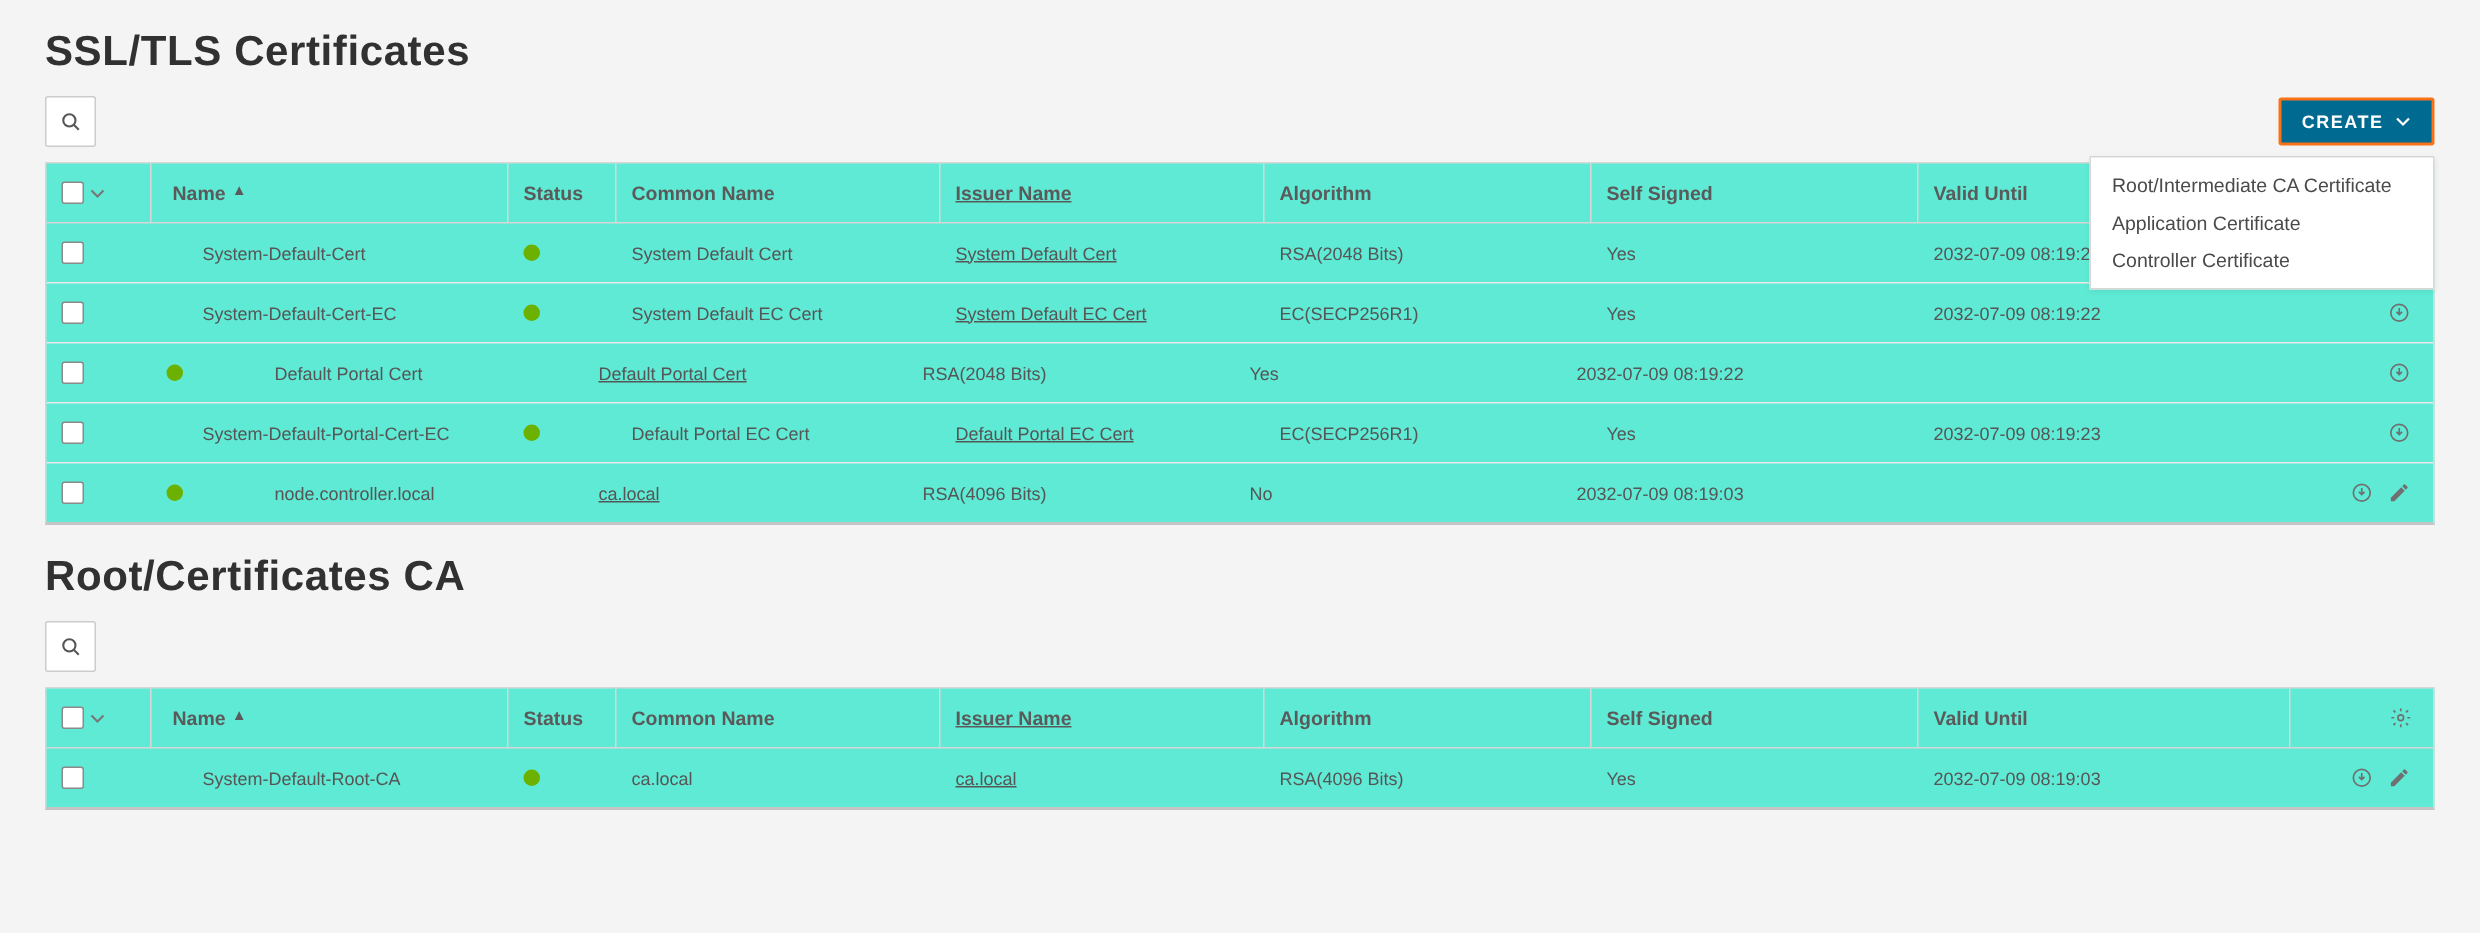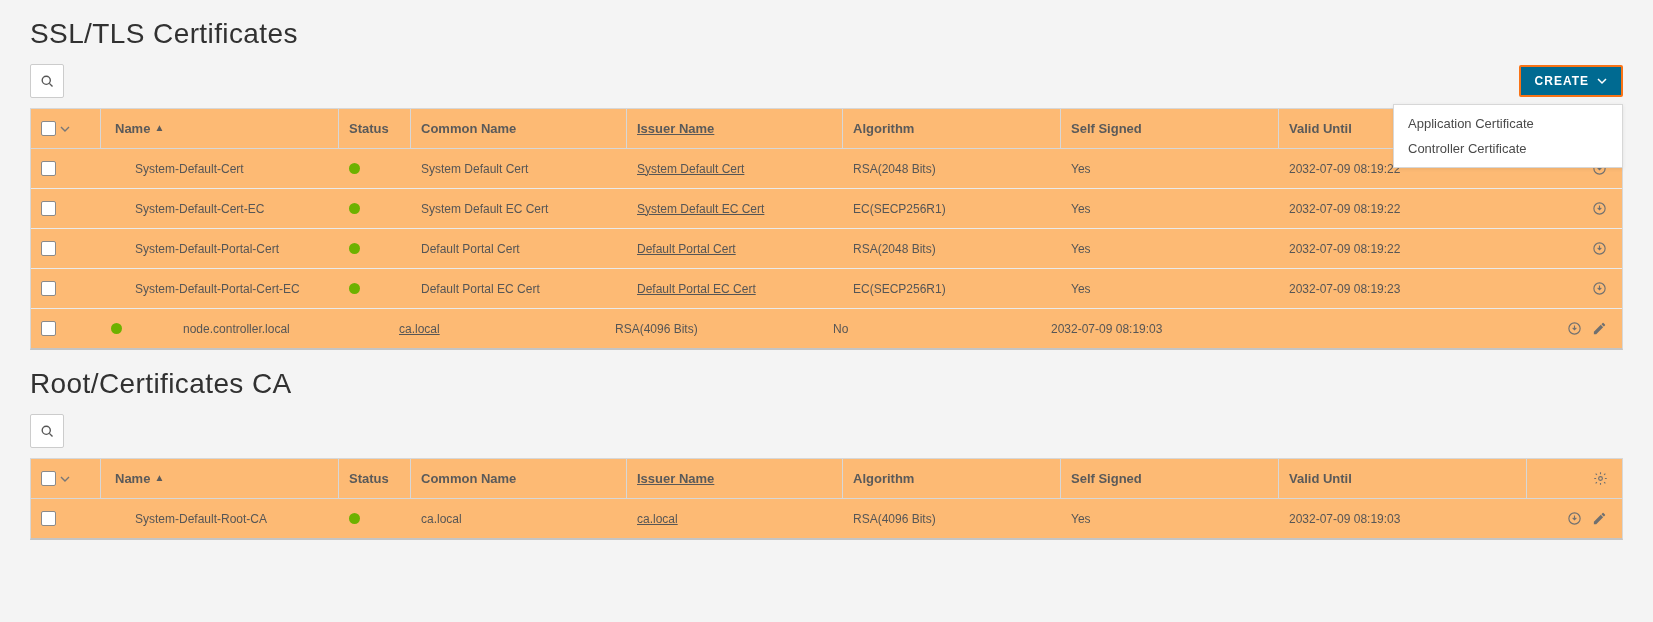--- a/index.html
+++ b/index.html
@@ -8,21 +8,21 @@
     background: #f4f4f4;
     color: #565656;
     font-size: 14px;
     width: 1653px;
   }
   .page {
     padding: 0 30px 30px 30px;
   }
   .section-title {
     font-size: 28px;
-    font-weight: 400;
+    font-weight: 700;
     color: #313131;
     margin: 18px 0 14px 0;
     letter-spacing: 0.4px;
   }
   .toolbar {
     display: flex;
     justify-content: space-between;
     align-items: center;
     margin-bottom: 10px;
     position: relative;
@@ -64,21 +64,21 @@
     padding: 6px 0;
   }
   .dropdown-item {
     padding: 5px 14px;
     font-size: 13px;
     color: #4a4a4a;
     cursor: pointer;
   }
 
   .grid {
-    background: #fdba74;
+    background: #5eead4;
     border: 1px solid #d7d7d7;
     border-bottom: 2px solid #c4c4c4;
   }
   .grid-header {
     display: flex;
     border-bottom: 1px solid #d7d7d7;
     font-weight: 600;
     font-size: 13px;
     color: #5a5a5a;
   }
@@ -165,20 +165,21 @@
           <line x1="20" y1="20" x2="15" y2="15"></line>
         </svg>
     </div>
     <button class="create-btn">
       <span>CREATE</span>
       <svg width="10" height="10" viewBox="0 0 10 10">
           <path d="M1 3 L5 7 L9 3" stroke="#fff" stroke-width="1.5" fill="none"></path>
         </svg>
     </button>
     <div class="dropdown">
+      <div class="dropdown-item">Root/Intermediate CA Certificate</div>
       <div class="dropdown-item">Application Certificate</div>
       <div class="dropdown-item">Controller Certificate</div>
     </div>
   </div>
 
   <div class="grid">
     <div class="grid-header">
       <div class="cell c-check">
         <span class="checkbox"></span>
         <svg class="chev" width="10" height="10" viewBox="0 0 10 10">
@@ -244,23 +245,20 @@
             <svg class="action-icon" viewBox="0 0 24 24" fill="none" stroke="#707070" stroke-width="1.8">
               <circle cx="12" cy="12" r="9"></circle>
               <path d="M12 7v7M9 11l3 3 3-3"></path>
             </svg>
           </div>
         </div>
         <div class="grid-row">
           <div class="cell c-check">
             <span class="checkbox"></span>
           </div>
-          <div class="cell c-name">
-            <span class="row-name">System-Default-Portal-Cert</span>
-          </div>
           <div class="cell c-status">
             <span class="status-dot"></span>
           </div>
           <div class="cell c-common">Default Portal Cert</div>
           <div class="cell c-issuer">Default Portal Cert</div>
           <div class="cell c-algo">RSA(2048 Bits)</div>
           <div class="cell c-self">Yes</div>
           <div class="cell c-valid">2032-07-09 08:19:22</div>
           <div class="cell c-actions">
             <svg class="action-icon" viewBox="0 0 24 24" fill="none" stroke="#707070" stroke-width="1.8">

